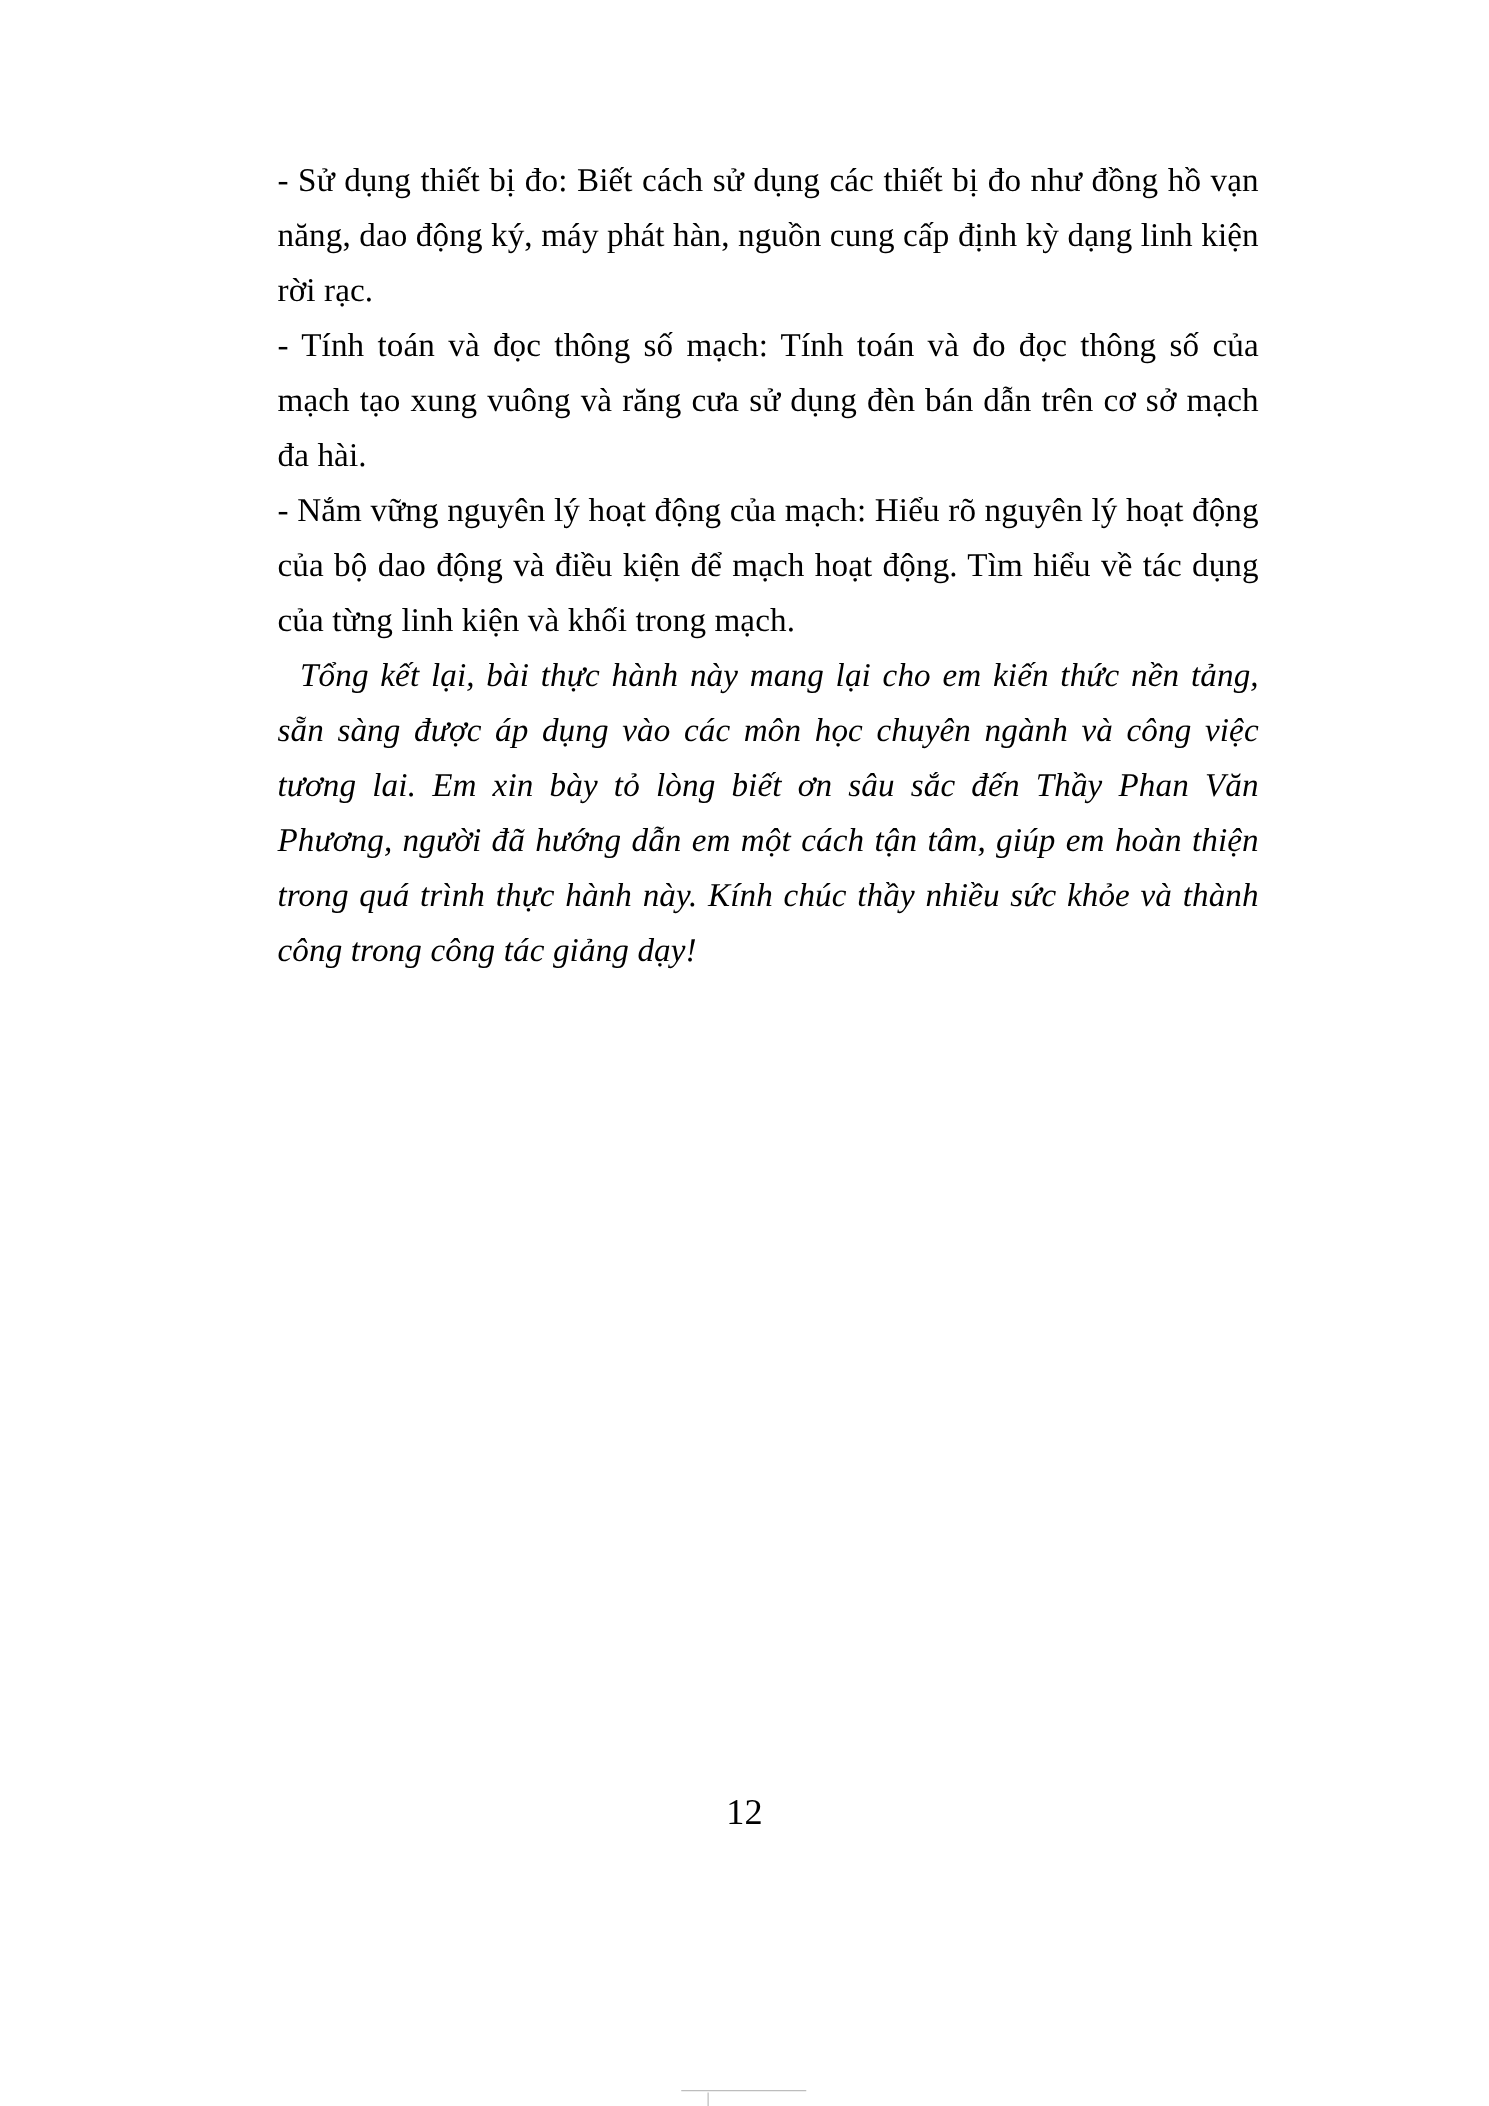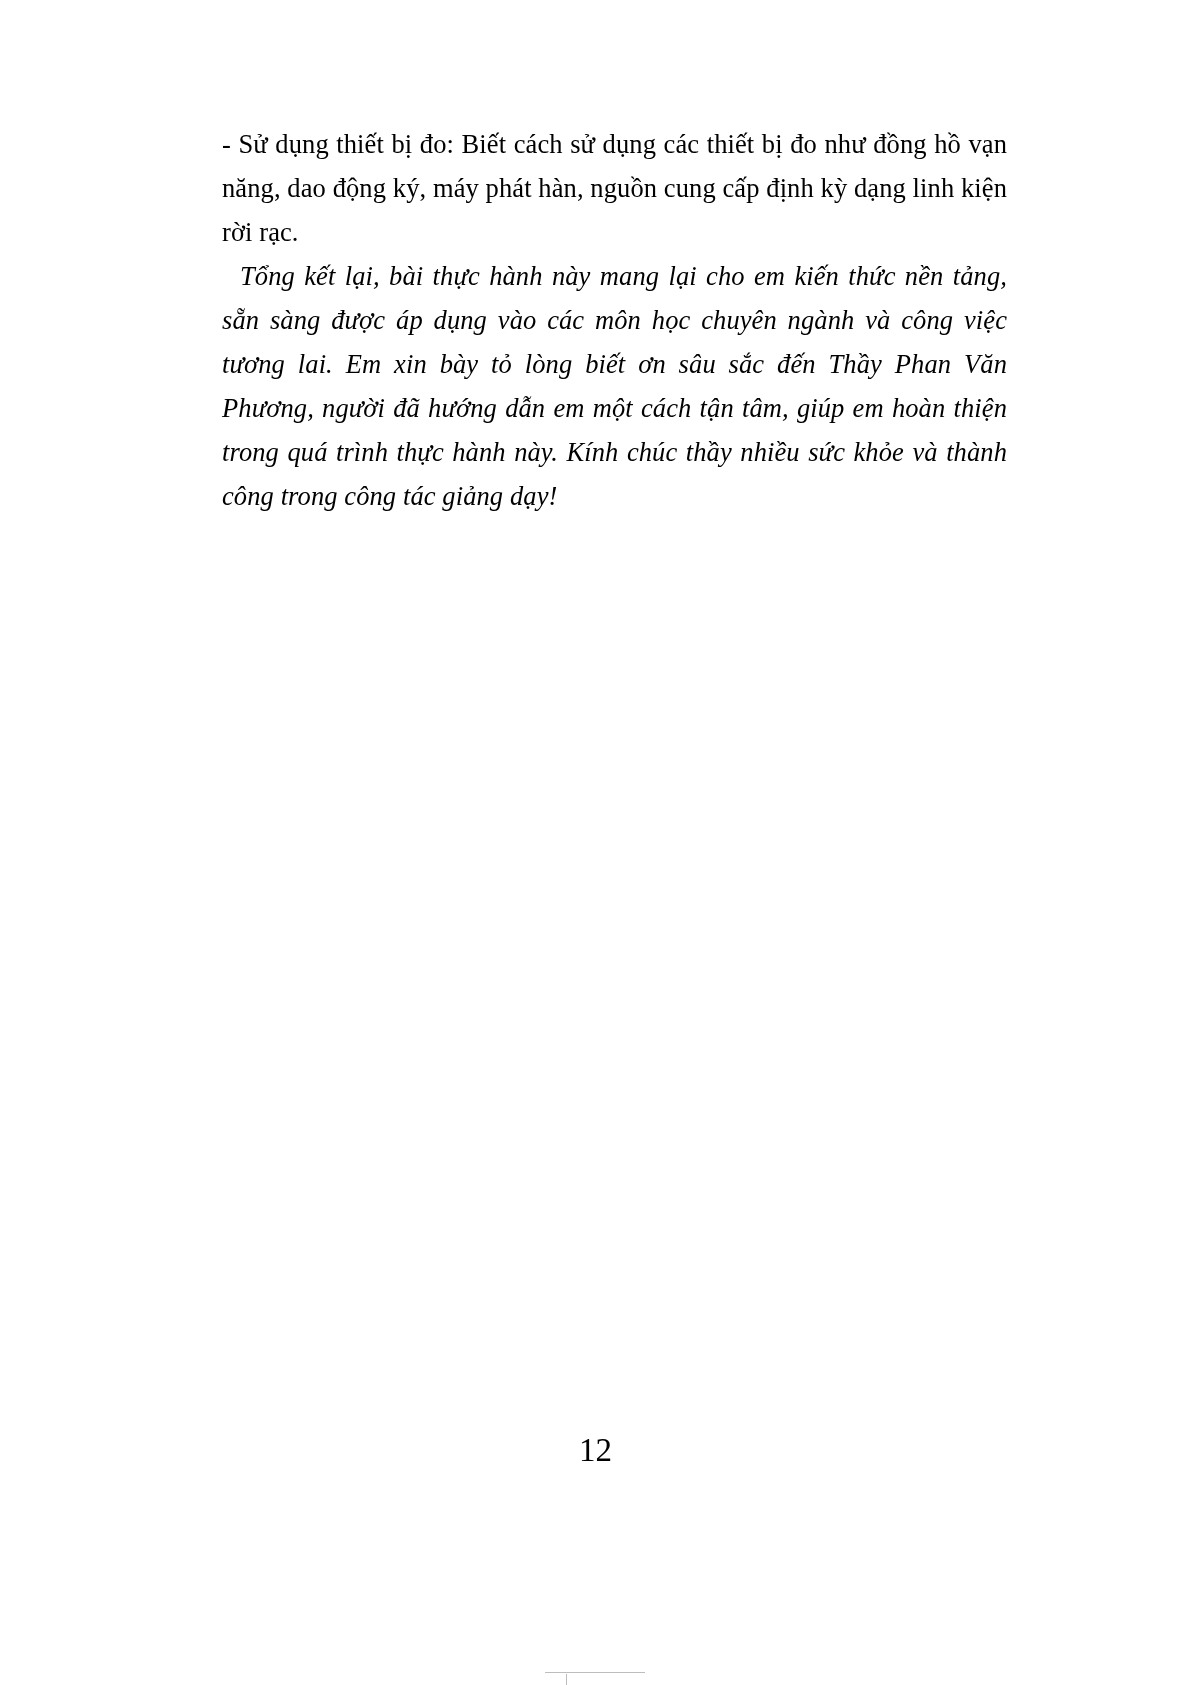--- a/index.html
+++ b/index.html
@@ -46,21 +46,21 @@
     text-indent: 18px;
     font-style: italic;
   }
 
   .page-number {
     position: absolute;
     left: 0;
     right: 0;
     top: 1435px;
     text-align: center;
-    font-size: 33px;
+    font-size: 29px;
     line-height: 30px;
     font-family: "Liberation Serif", "DejaVu Serif", serif;
   }
 
   .footer-rule {
     position: absolute;
     left: 545px;
     top: 1672px;
     width: 100px;
     height: 1px;
@@ -75,20 +75,22 @@
     background: #bdbdbd;
   }
 </style>
 </head>
 <body>
 
 <div class="page">
 
   <div class="content">
     <p class="para">- Sử dụng thiết bị đo: Biết cách sử dụng các thiết bị đo như đồng hồ vạn năng, dao động ký, máy phát hàn, nguồn cung cấp định kỳ dạng linh kiện rời rạc.</p>
+    <p class="para">- Tính toán và đọc thông số mạch: Tính toán và đo đọc thông số của mạch tạo xung vuông và răng cưa sử dụng đèn bán dẫn trên cơ sở mạch đa hài.</p>
+    <p class="para">- Nắm vững nguyên lý hoạt động của mạch: Hiểu rõ nguyên lý hoạt động của bộ dao động và điều kiện để mạch hoạt động. Tìm hiểu về tác dụng của từng linh kiện và khối trong mạch.</p>
     <p class="para indent">Tổng kết lại, bài thực hành này mang lại cho em kiến thức nền tảng, sẵn sàng được áp dụng vào các môn học chuyên ngành và công việc tương lai. Em xin bày tỏ lòng biết ơn sâu sắc đến Thầy Phan Văn Phương, người đã hướng dẫn em một cách tận tâm, giúp em hoàn thiện trong quá trình thực hành này. Kính chúc thầy nhiều sức khỏe và thành công trong công tác giảng dạy!</p>
   </div>
 
   <div class="page-number">12</div>
 
   <div class="footer-rule"></div>
   <div class="footer-tick"></div>
 </div>
 
 </body></html>

